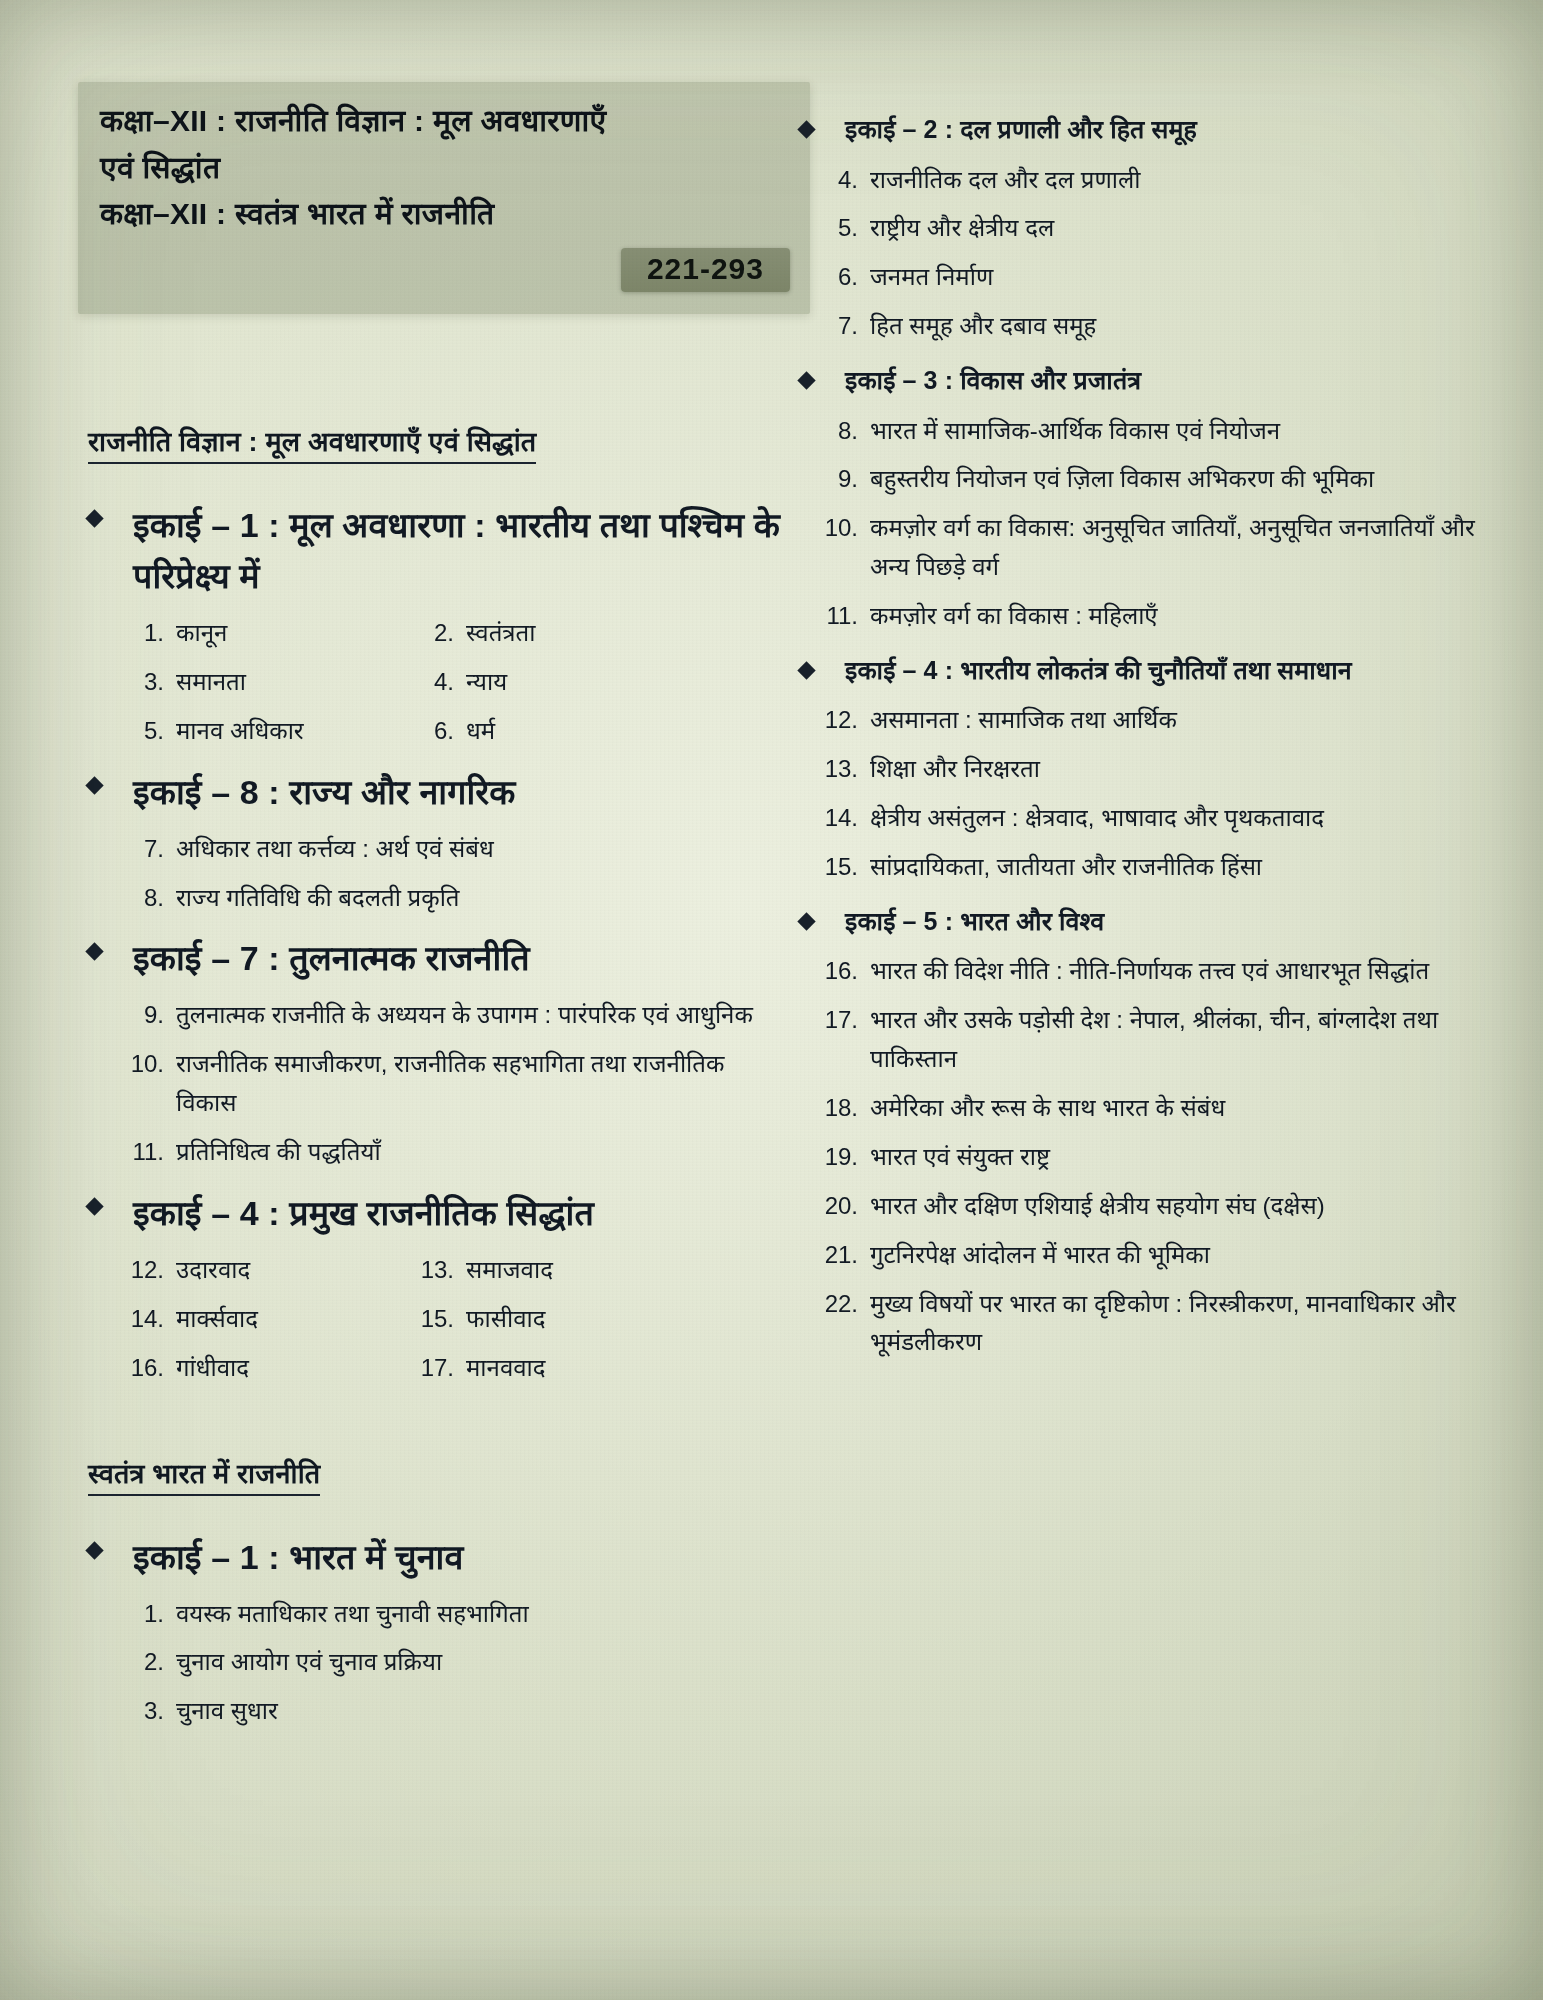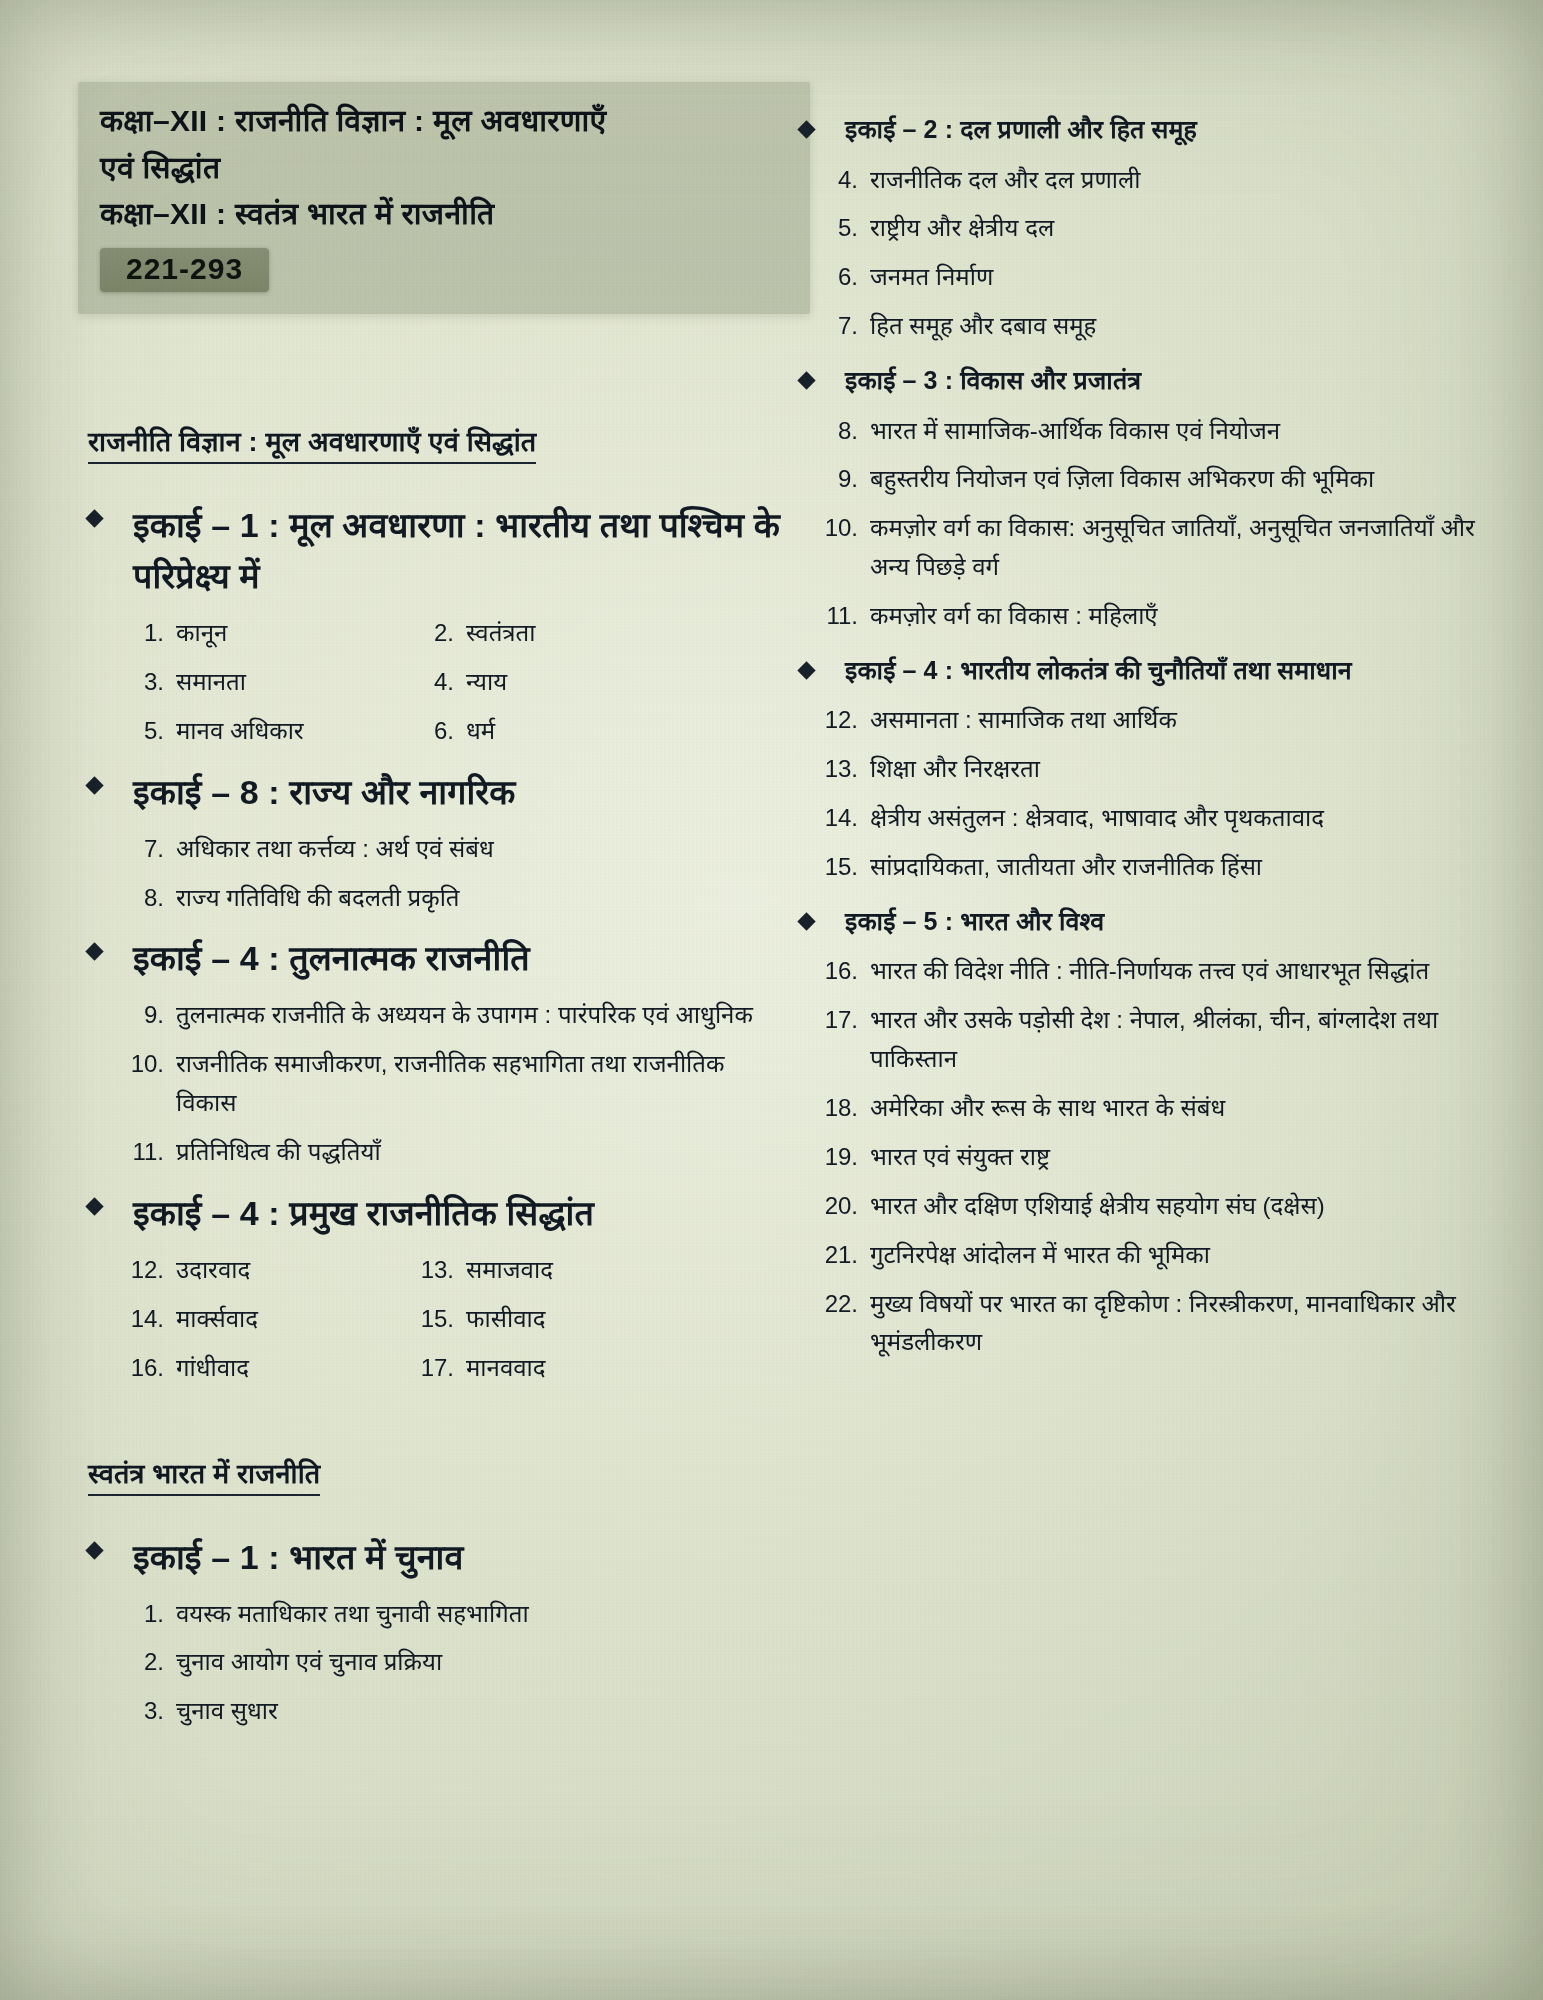--- a/index.html
+++ b/index.html
@@ -74,20 +74,21 @@
   .header-line {
     font-size: 30px;
     font-weight: 700;
     line-height: 1.55;
     color: #0d1319;
     letter-spacing: 0.3px;
   }
   .page-range-wrap {
     margin-top: 10px;
     display: flex;
+    justify-content: flex-end;
   }
   .page-range {
     background: linear-gradient(180deg, #878f74 0%, #7d8669 100%);
     color: #0f1410;
     font-size: 30px;
     font-weight: 700;
     padding: 4px 26px 6px 26px;
     border-radius: 4px;
     letter-spacing: 1px;
     box-shadow: 0 1px 4px rgba(40,50,30,0.3);
@@ -240,21 +241,21 @@
       </div>
       <div class="item">
         <span class="num">8.</span>
         <span class="txt">राज्य गतिविधि की बदलती प्रकृति</span>
       </div>
     </div>
 
     
     <div class="unit">
       <span class="diamond"></span>
-      <span class="unit-text">इकाई – 4 : तुलनात्मक राजनीति</span>
+      <span class="unit-text">इकाई – 7 : तुलनात्मक राजनीति</span>
     </div>
     <div class="indent-l">
       <div class="item">
         <span class="num">9.</span>
         <span class="txt">तुलनात्मक राजनीति के अध्ययन के उपागम : पारंपरिक एवं आधुनिक</span>
       </div>
       <div class="item">
         <span class="num">10.</span>
         <span class="txt">राजनीतिक समाजीकरण, राजनीतिक सहभागिता तथा राजनीतिक विकास</span>
       </div>

